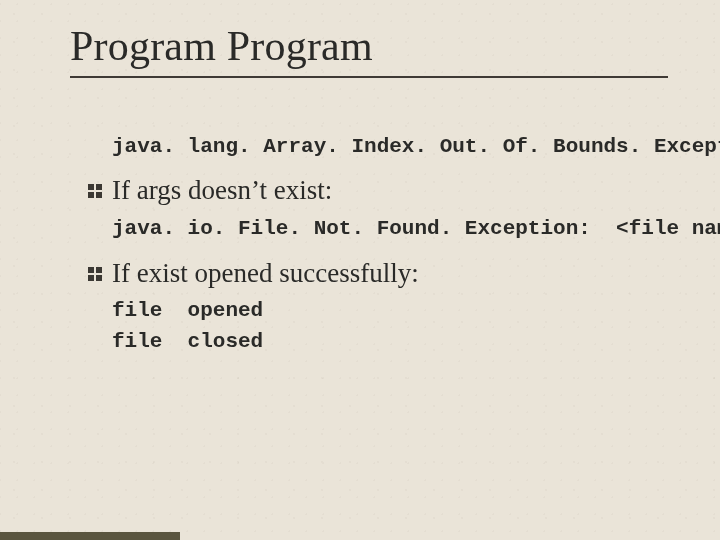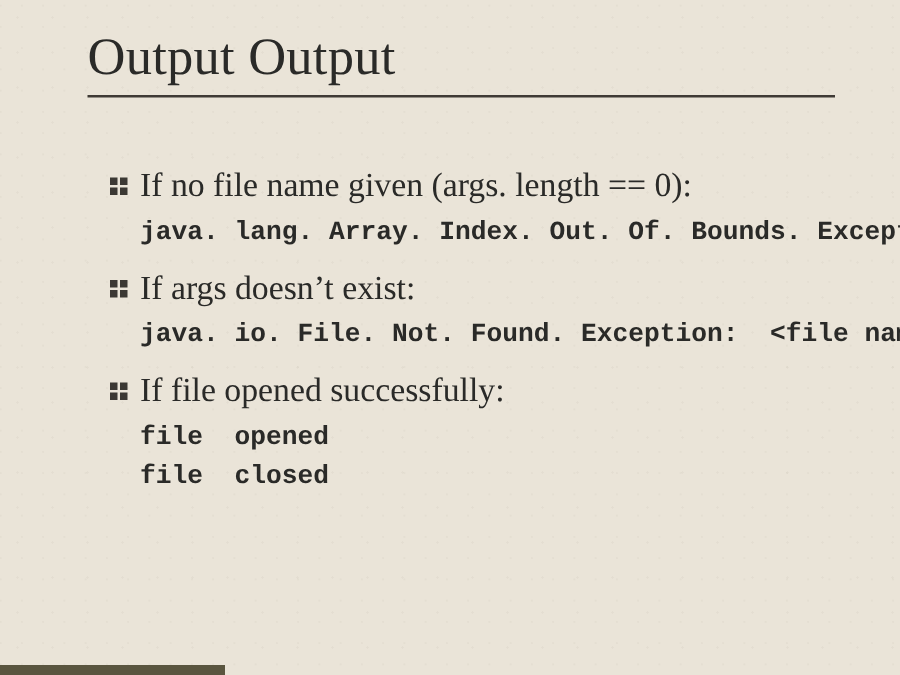--- a/index.html
+++ b/index.html
@@ -86,35 +86,26 @@
     bottom: 0;
     width: 180px;
     height: 8px;
     background: #5a553f;
   }
 </style>
 </head>
 <body>
 
 <div class="slide">
-  <h1 class="title">Output Output</h1>
+  <h1 class="title">Program Program</h1>
   <div class="rule"></div>
 
   <div class="content">
 
     <div class="item">
-      <div class="bullet-line">
-        <div class="bullet">
-            <span></span>
-            <span></span>
-            <span></span>
-            <span></span>
-          </div>
-        <div>If no file name given (args. length == 0):</div>
-      </div>
       <div class="code">java. lang. Array. Index. Out. Of. Bounds. Exception:  0</div>
     </div>
 
     <div class="item">
       <div class="bullet-line">
         <div class="bullet">
             <span></span>
             <span></span>
             <span></span>
             <span></span>
@@ -125,21 +116,21 @@
     </div>
 
     <div class="item">
       <div class="bullet-line">
         <div class="bullet">
             <span></span>
             <span></span>
             <span></span>
             <span></span>
           </div>
-        <div>If file opened successfully:</div>
+        <div>If exist opened successfully:</div>
       </div>
       <div class="code">file  opened
 file  closed</div>
     </div>
 
   </div>
 
   <div class="footer-accent"></div>
 </div>
 

